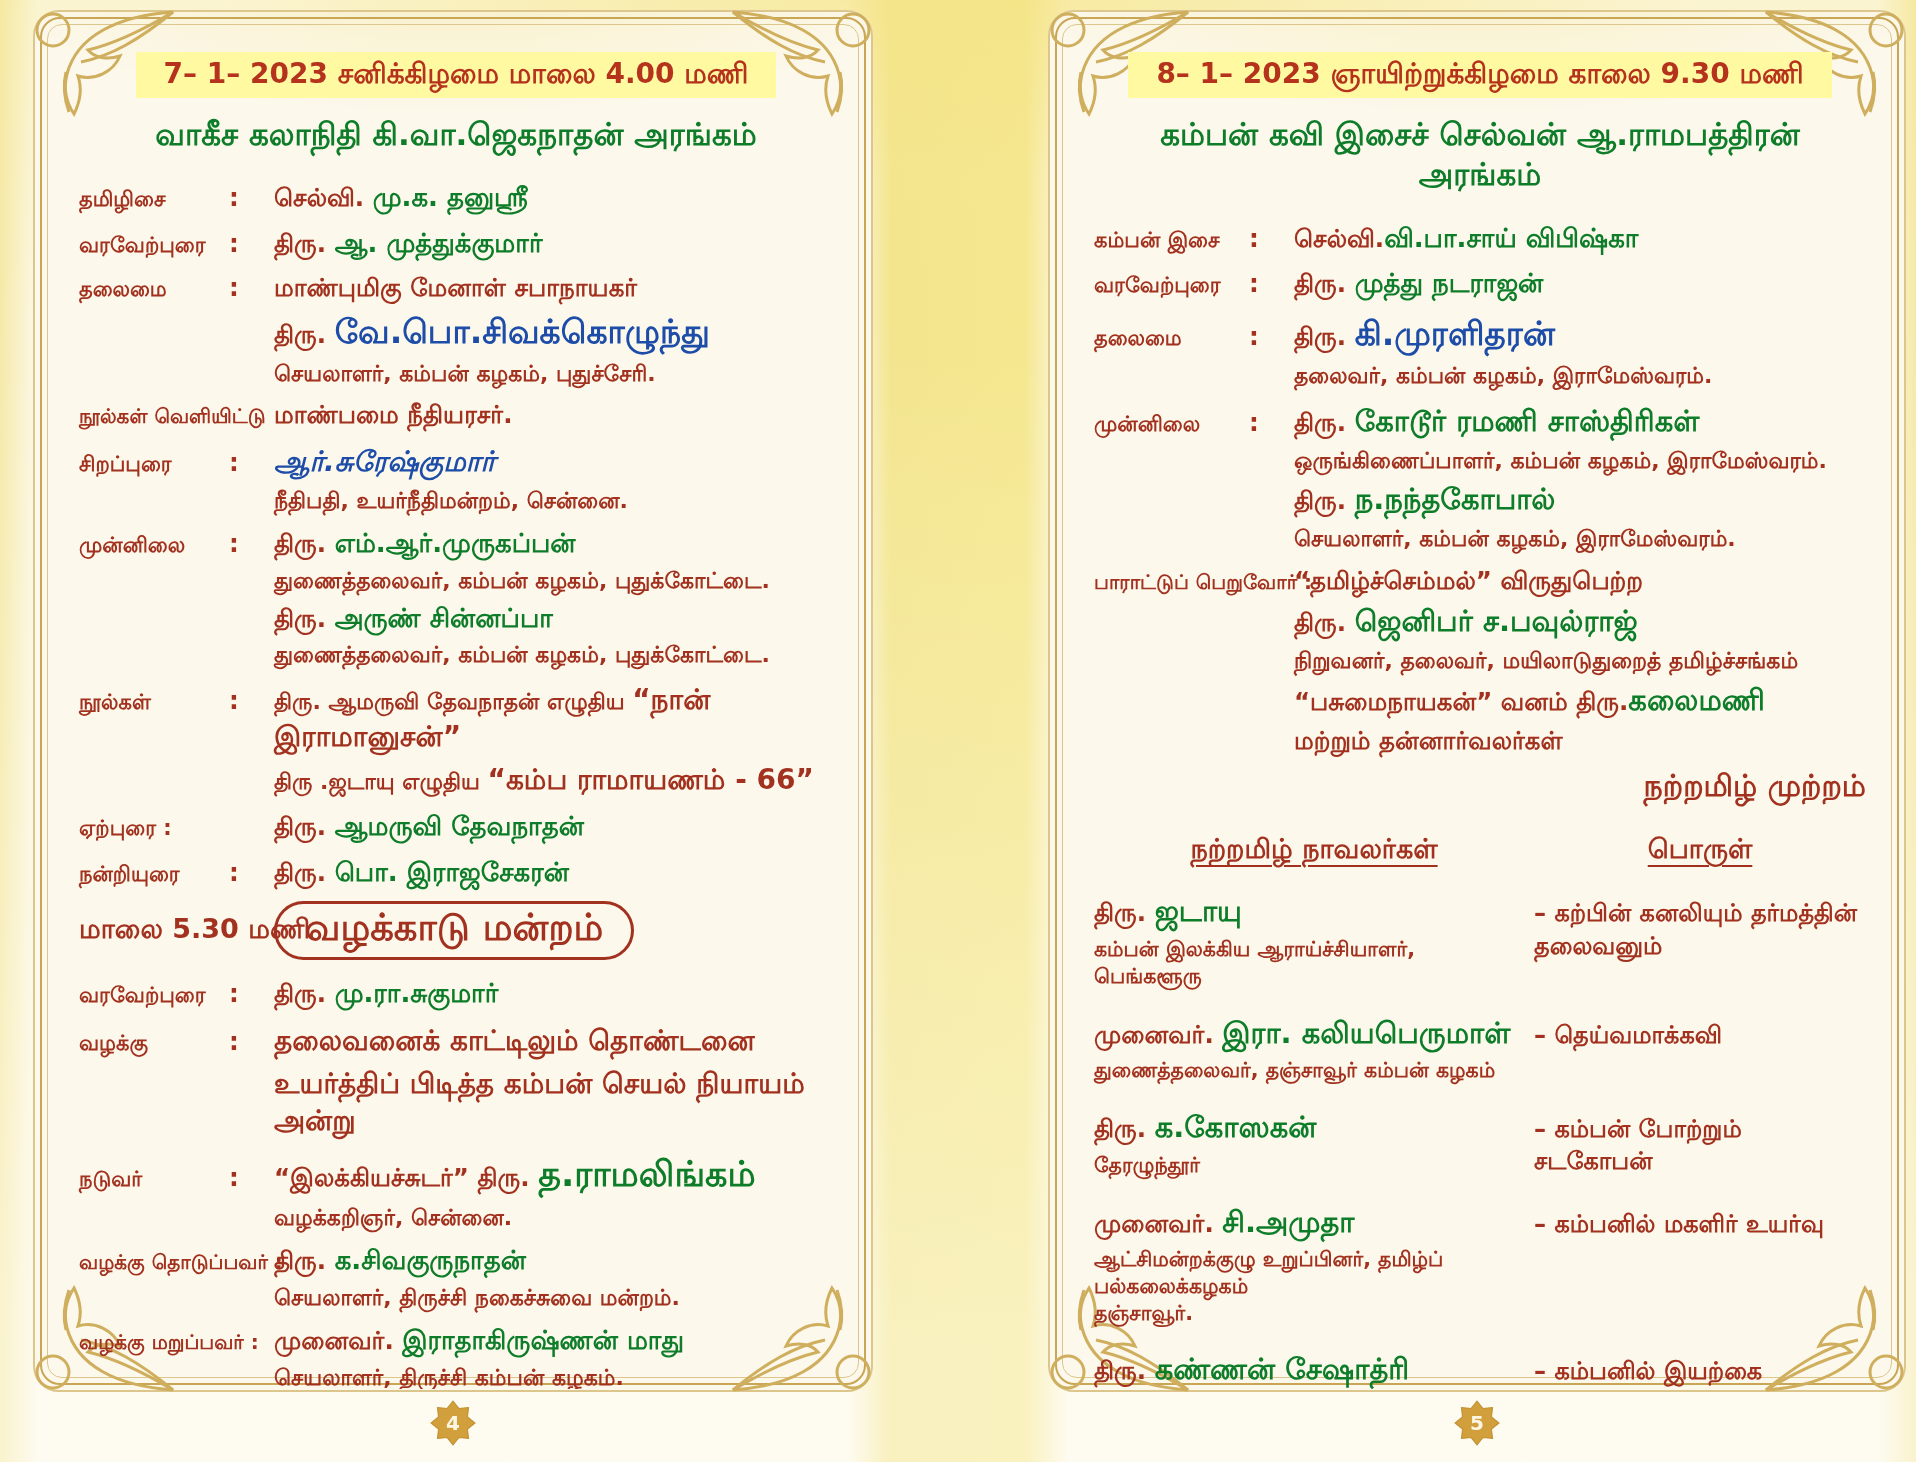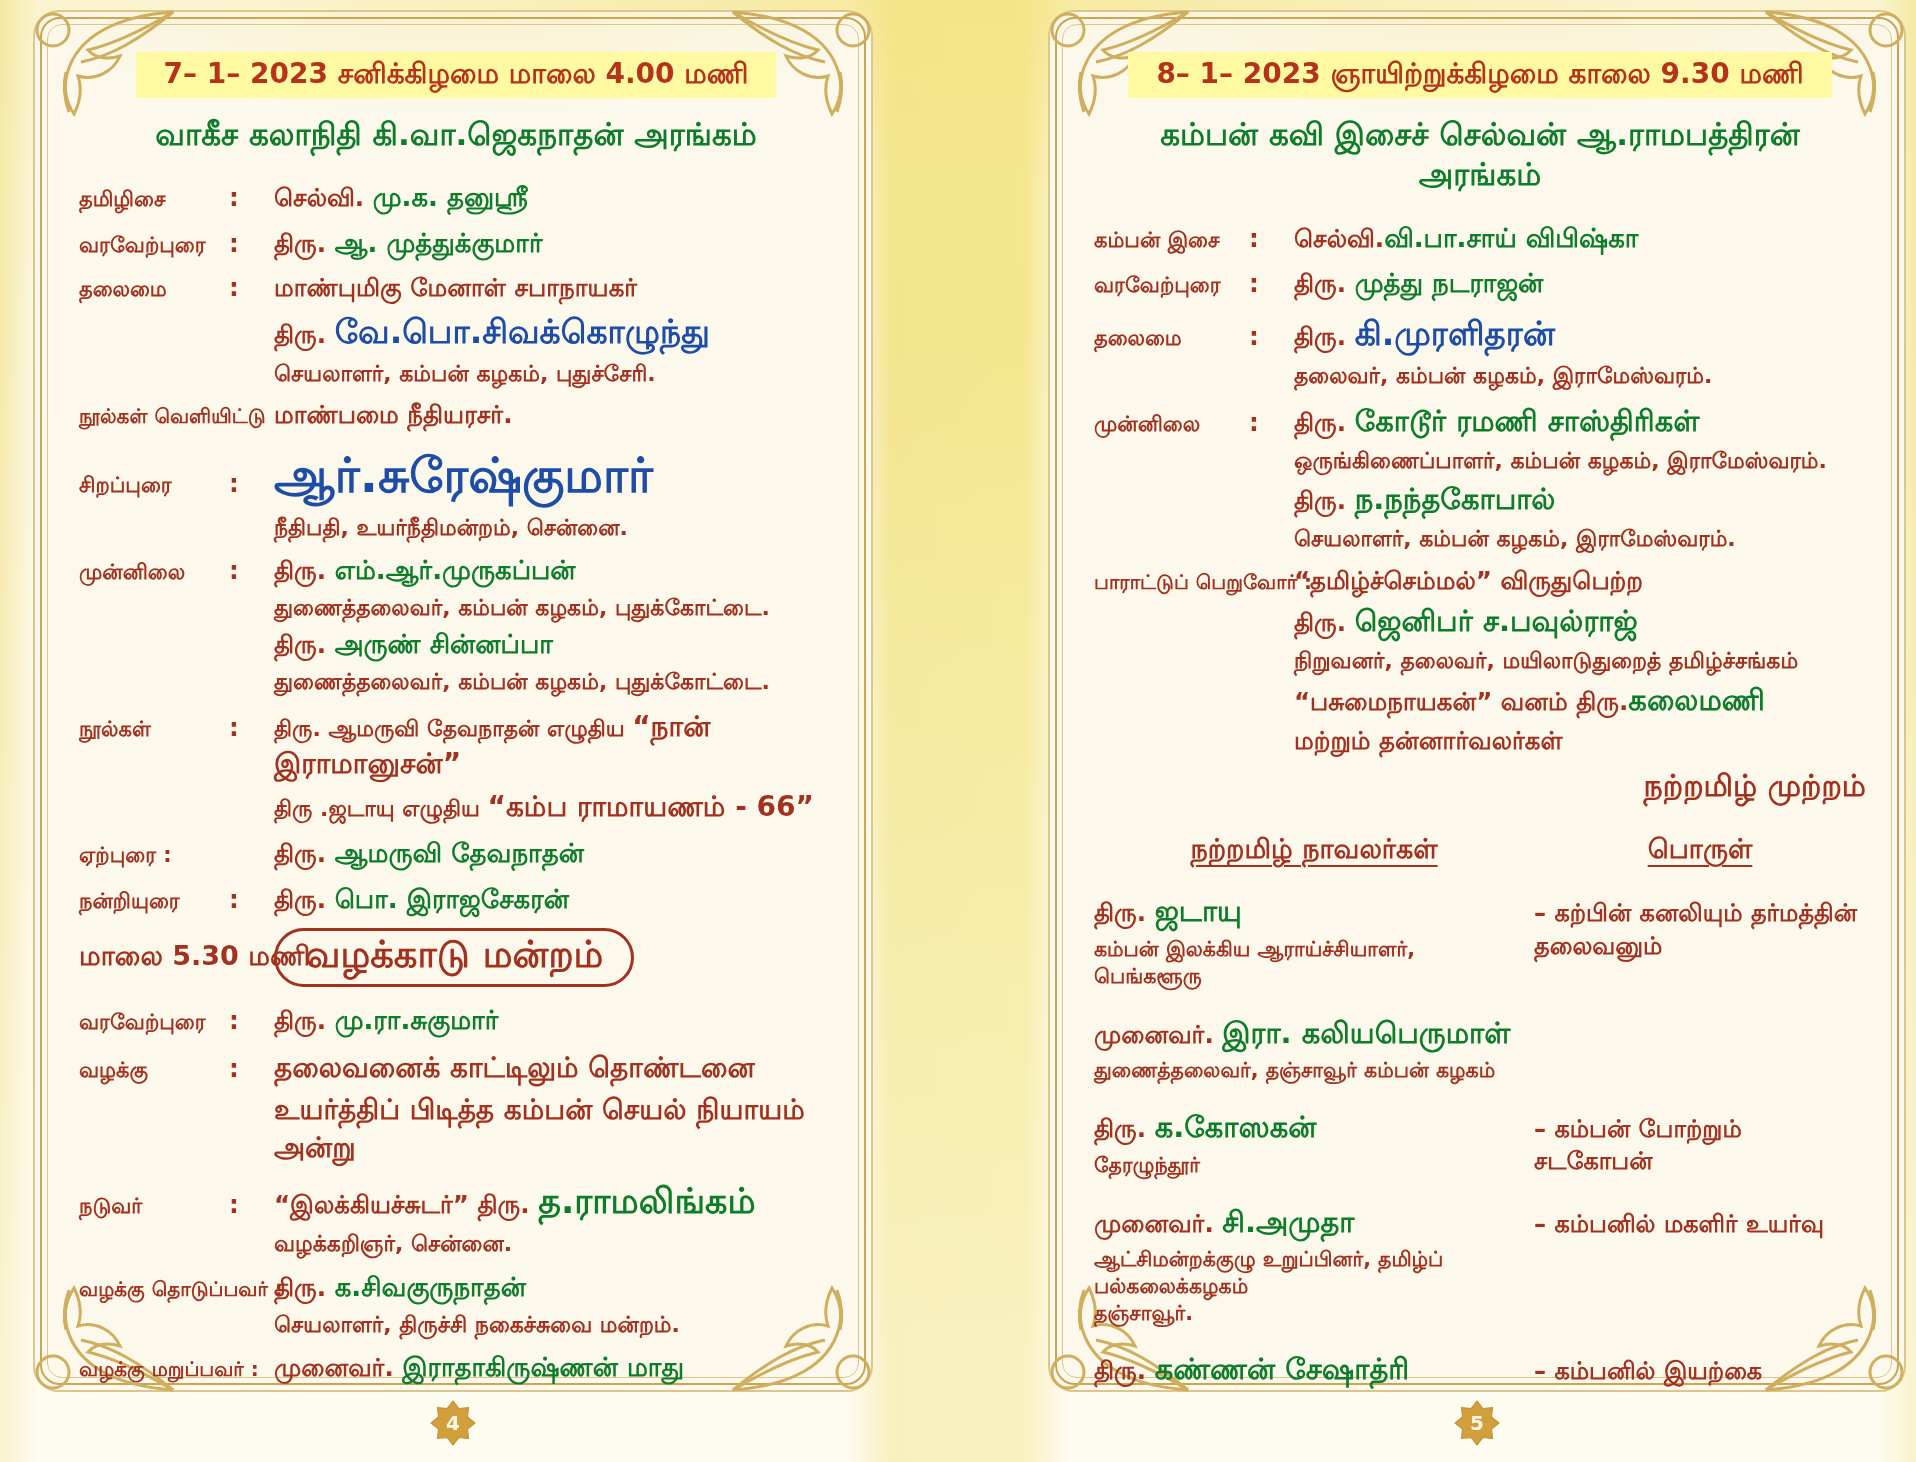--- a/index.html
+++ b/index.html
@@ -60,21 +60,21 @@
   .col{color:var(--red);font-weight:800;font-size:24.5px;text-align:left;}
   .val{min-width:0;}
   .line{margin:0 0 5px 0;line-height:1.34;}
   .line:last-child{margin-bottom:0;}
   .seg{white-space:pre-wrap;}
   .c-r{color:var(--red);font-weight:700;font-size:24.5px;}
   .c-g{color:var(--green);font-weight:800;font-size:26px;}
   .c-G{color:var(--green);font-weight:800;font-size:29px;}
   .c-Gx{color:var(--green);font-weight:800;font-size:35px;}
   .c-b{color:var(--blue);font-weight:800;font-size:33px;}
-  .c-B{color:var(--blue);font-weight:800;font-size:48px;}
+  .c-B{color:var(--blue);font-weight:800;font-size:28px;font-style:italic;}
   .c-s{color:var(--red);font-weight:600;font-size:22px;}
   .c-R{color:var(--red);font-weight:800;font-size:28px;}
   
   .row-session{display:grid;grid-template-columns:195px 1fr;align-items:center;margin:8px 0 16px 0;}
   .session-lbl{color:var(--red);font-weight:800;font-size:27px;white-space:nowrap;}
   .oval{
     display:inline-block;border:3px solid var(--red);border-radius:999px;
     color:var(--red);font-weight:800;font-size:37px;padding:1px 28px 6px;line-height:1.25;
   }
   
@@ -338,20 +338,21 @@
               <div class="line"><span class="seg c-r">திரு. </span><span class="seg c-G">ஜடாயு</span></div>
               <div class="sp-sub">கம்பன் இலக்கிய ஆராய்ச்சியாளர், பெங்களூரு</div>
             </div>
             <div class="sp-topic">– கற்பின் கனலியும் தர்மத்தின் தலைவனும்</div>
           </div>
           <div class="split speaker">
             <div class="sp-left">
               <div class="line"><span class="seg c-r">முனைவர். </span><span class="seg c-G">இரா. கலியபெருமாள்</span></div>
               <div class="sp-sub">துணைத்தலைவர், தஞ்சாவூர் கம்பன் கழகம்</div>
             </div>
+            <div class="sp-topic">– தெய்வமாக்கவி</div>
           </div>
           <div class="split speaker">
             <div class="sp-left">
               <div class="line"><span class="seg c-r">திரு. </span><span class="seg c-G">க.கோஸகன்</span></div>
               <div class="sp-sub">தேரழுந்தூர்</div>
             </div>
             <div class="sp-topic">– கம்பன் போற்றும் சடகோபன்</div>
           </div>
           <div class="split speaker">
             <div class="sp-left">

